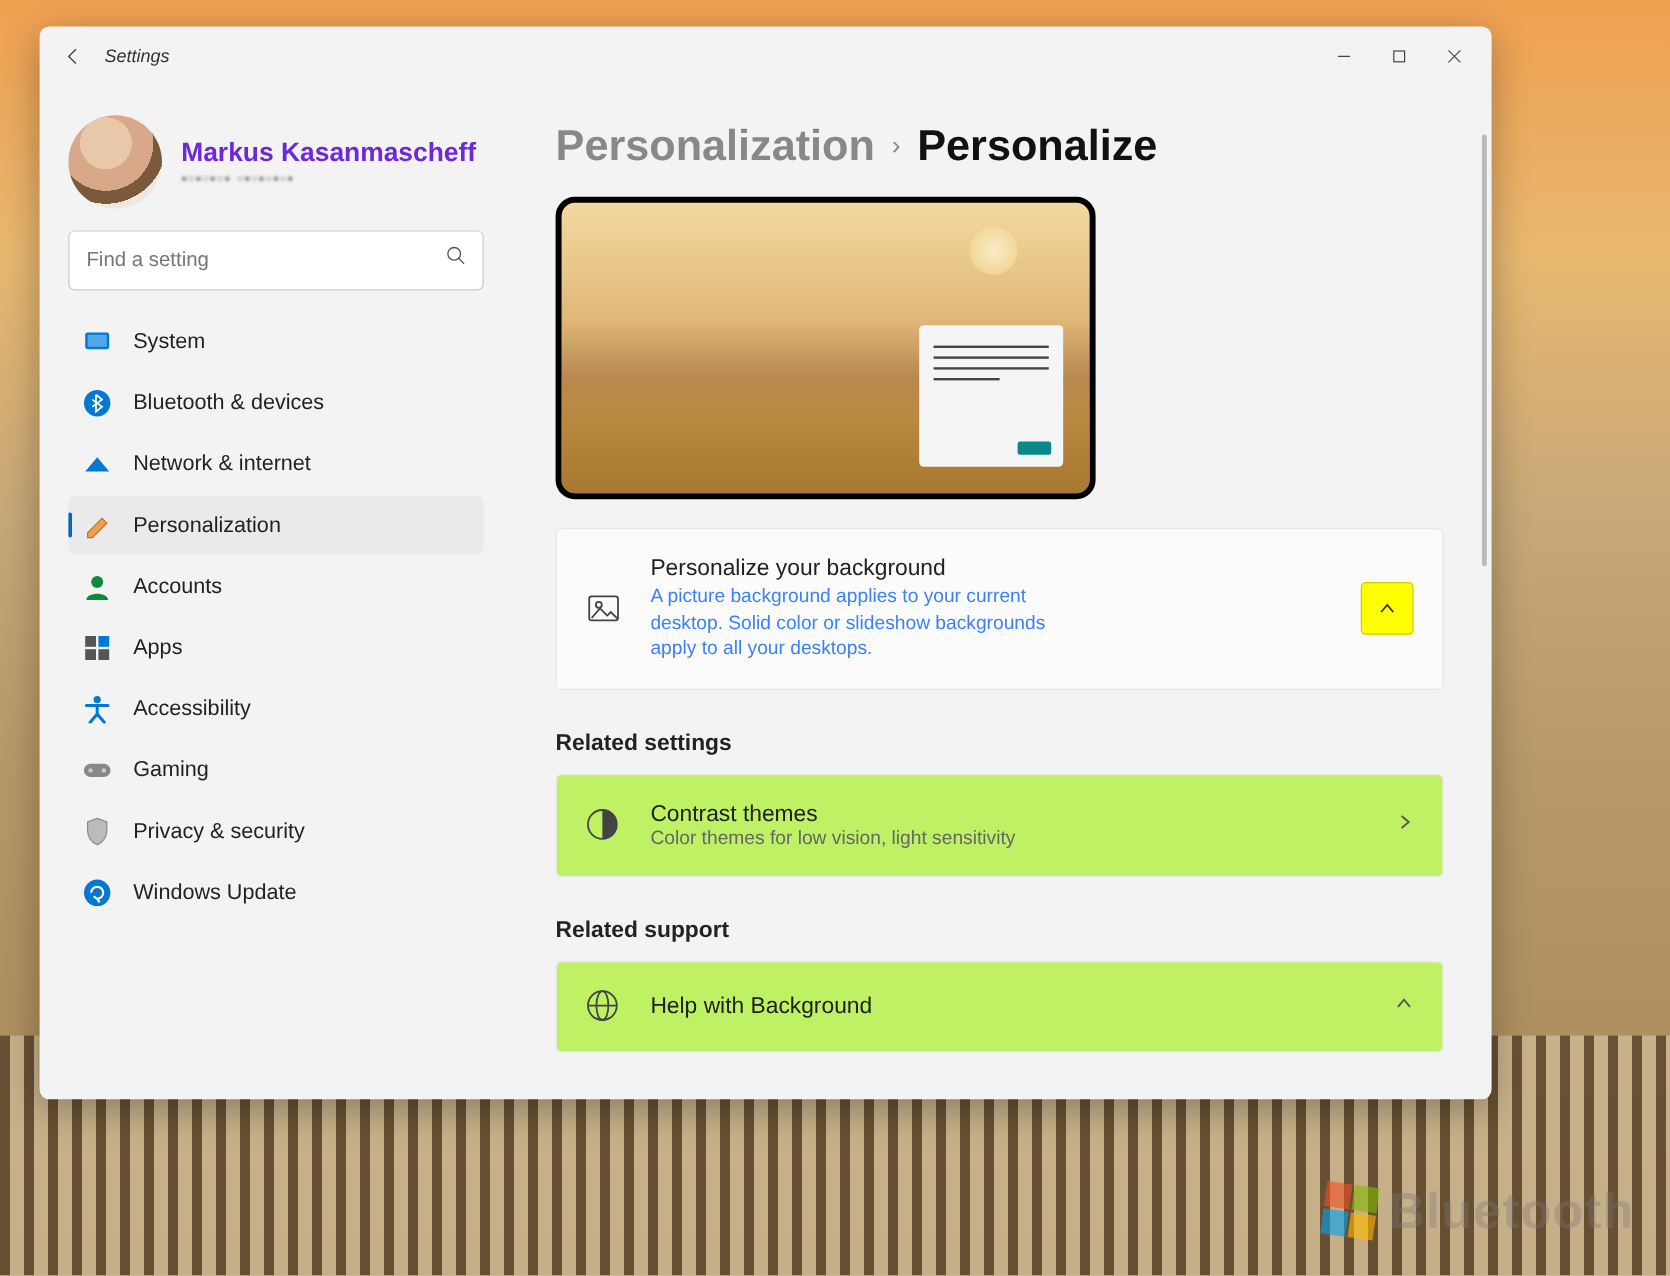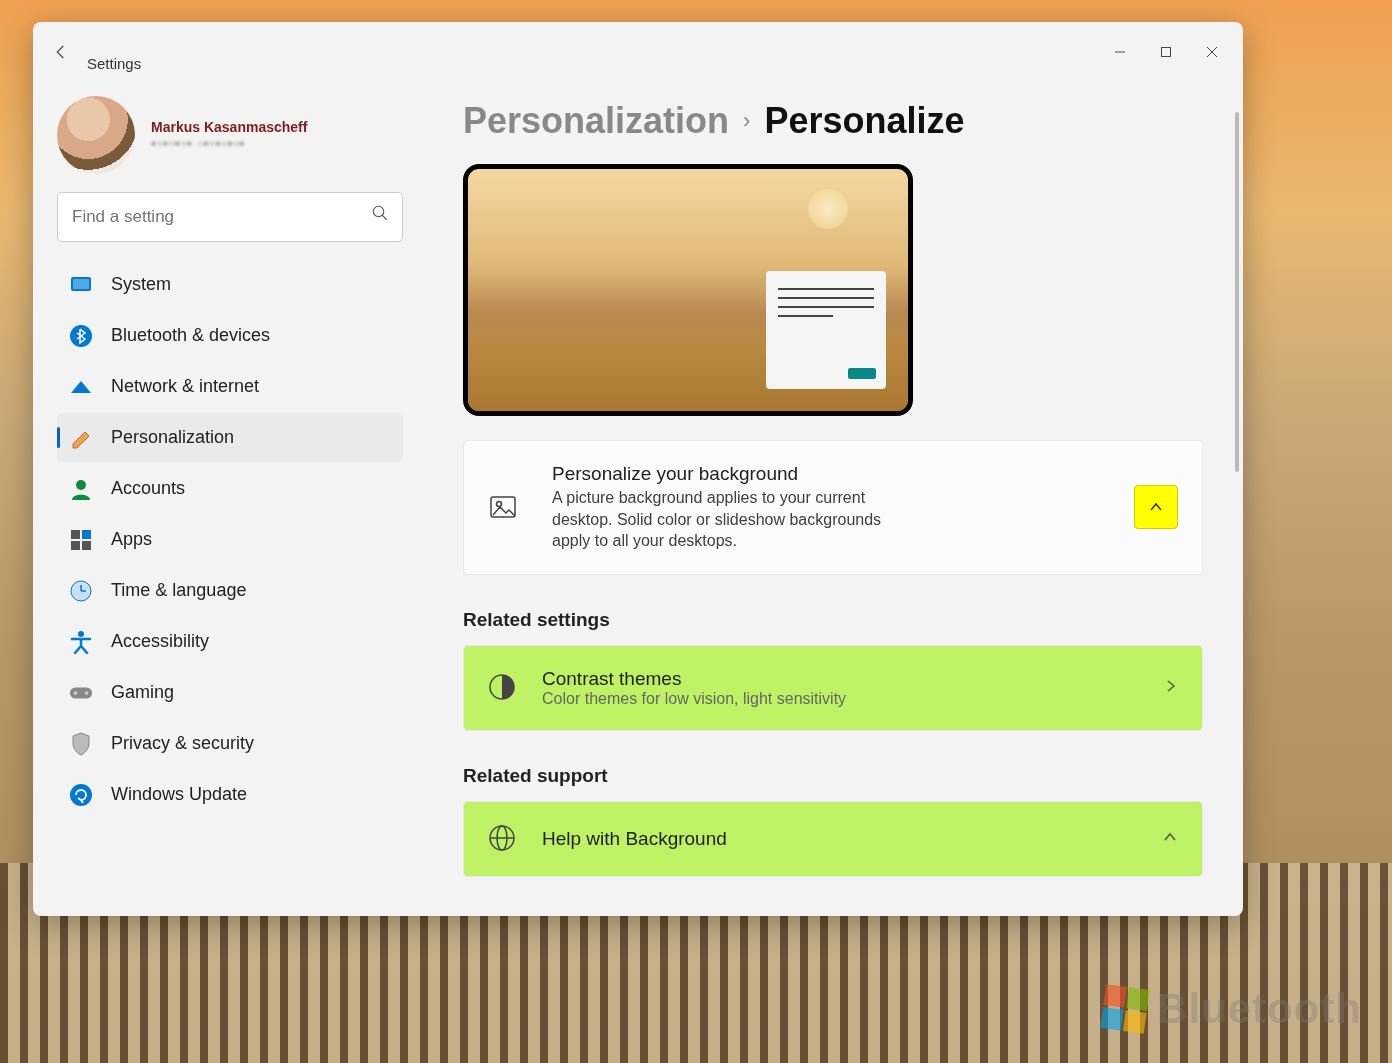--- a/index.html
+++ b/index.html
@@ -13,36 +13,36 @@
     background: repeating-linear-gradient(90deg, #3a2818 0 8px, #d8c8a8 8px 20px);
     opacity: 0.6;
   }
   .window {
     position: absolute; left: 33px; top: 22px; width: 1210px; height: 894px;
     background: #f3f3f3; border-radius: 8px;
     box-shadow: 0 8px 32px rgba(0,0,0,0.3);
     display: flex; flex-direction: column; overflow: hidden;
   }
   .titlebar {
-    height: 50px; display: flex; align-items: flex-end; padding: 0 8px;
+    height: 50px; display: flex; align-items: center; padding: 0 8px; font-style: italic;
   }
   .back-btn { width: 40px; height: 40px; display:flex; align-items:center; justify-content:center; border-radius:4px; cursor:pointer; }
   .back-btn svg { width: 18px; height: 18px; }
   .title-text { margin-left: 6px; font-size: 15px; color: #333; }
   .win-controls { margin-left: auto; display:flex; }
   .win-btn { width: 46px; height: 40px; display:flex; align-items:center; justify-content:center; cursor:pointer; }
   .win-btn svg { width: 12px; height: 12px; stroke:#444; stroke-width:1; fill:none; }
   .body { flex:1; display:flex; overflow:hidden; }
   .sidebar { width: 390px; padding: 12px 20px 0 24px; display:flex; flex-direction:column; }
   .profile { display:flex; align-items:center; gap:16px; padding: 12px 0 18px; }
   .avatar {
     width: 78px; height: 78px; border-radius: 50%;
     background: radial-gradient(circle at 40% 30%, #e8c8a8 0 30%, #d8a888 30% 55%, #7a5a3a 55% 70%, #f0e8e0 70%);
   }
-  .profile-text .name { font-weight:600; font-size:14px; color:#7f1d1d; }
+  .profile-text .name { font-weight:600; font-size:22px; color:#6d28d9; }
   .profile-text .email { font-size:14px; color:#888; letter-spacing:1px; filter: blur(1.5px); }
   .search-wrap { position:relative; margin-bottom: 18px; }
   .search-input {
     width: 100%; height: 50px; padding: 0 40px 0 14px;
     border:1px solid #ccc; border-radius:5px; background:#fff;
     font-size:17px; color:#555;
   }
   .search-wrap .sicon { position:absolute; right:14px; top:12px; }
   .nav { display:flex; flex-direction:column; gap:2px;text-align:right; }
   .nav-item {
@@ -72,23 +72,23 @@
   .preview .card { position:absolute; right:22px; bottom:22px; width:120px; height:118px; background:#f5f5f5; border-radius:4px; padding:10px; }
   .preview .card .line { height:2px; background:#444; margin:7px 2px; }
   .preview .card .line.short { width:55%; }
   .preview .card .btn { position:absolute; right:10px; bottom:10px; width:28px; height:11px; background:#0a8888; border-radius:2px; }
   .setting-card {
     background:#fbfbfb; border:1px solid #e8e8e8; border-radius:5px;
     padding: 22px 24px; display:flex; align-items:center; gap:24px;
     margin-bottom:22px;
   }
   .setting-icon { width:30px; height:30px; flex-shrink:0; }
-  .setting-text { flex:1;margin-left:10px; }
+  .setting-text { flex:1; }
   .setting-title { font-size:19px; color:#222; margin-bottom:2px; }
-  .setting-desc { font-size:16px; color:#404040; line-height:1.35; max-width:340px; }
+  .setting-desc { font-size:16px; color:#3b82f6; line-height:1.35; max-width:340px; }
   .dropdown {
     background:#ffff00; border:1px solid #cccc00; border-radius:4px;
     height:44px; padding:0 14px; display:flex; align-items:center; gap:30px;
     font-size:17px; color:#222; cursor:pointer;
   }
   .expand-btn {
     width:44px; height:44px; display:flex; align-items:center; justify-content:center;
     background:#ffff00; border:1px solid #cccc00; border-radius:4px; margin-left:10px; cursor:pointer;
   }
   .section-heading { font-size:19px; font-weight:600; color:#222; margin: 34px 0 14px; }
@@ -207,30 +207,20 @@
                 <rect x="1" y="1" width="9" height="9" fill="#555"></rect>
                 <rect x="12" y="1" width="9" height="9" fill="#0078d4"></rect>
                 <rect x="1" y="12" width="9" height="9" fill="#555"></rect>
                 <rect x="12" y="12" width="9" height="9" fill="#555"></rect>
               </svg>
             </span>
           <span>Apps</span>
         </div>
         <div class="nav-item">
           <span class="nav-icon">
-              <svg width="24" height="24" viewBox="0 0 24 24">
-                <circle cx="12" cy="12" r="10" fill="#c8e0f0" stroke="#0078d4" stroke-width="1"></circle>
-                <line x1="12" y1="12" x2="12" y2="6" stroke="#0078d4" stroke-width="1.5"></line>
-                <line x1="12" y1="12" x2="17" y2="12" stroke="#0078d4" stroke-width="1.5"></line>
-              </svg>
-            </span>
-          <span>Time &amp; language</span>
-        </div>
-        <div class="nav-item">
-          <span class="nav-icon">
               <svg width="22" height="24" viewBox="0 0 22 24">
                 <circle cx="11" cy="4" r="3" fill="#0078d4"></circle>
                 <path d="M2 9 L20 9 M11 9 L11 16 M11 16 L5 23 M11 16 L17 23" stroke="#0078d4" stroke-width="2.5" stroke-linecap="round"></path>
               </svg>
             </span>
           <span>Accessibility</span>
         </div>
         <div class="nav-item">
           <span class="nav-icon">
               <svg width="26" height="18" viewBox="0 0 26 18">

